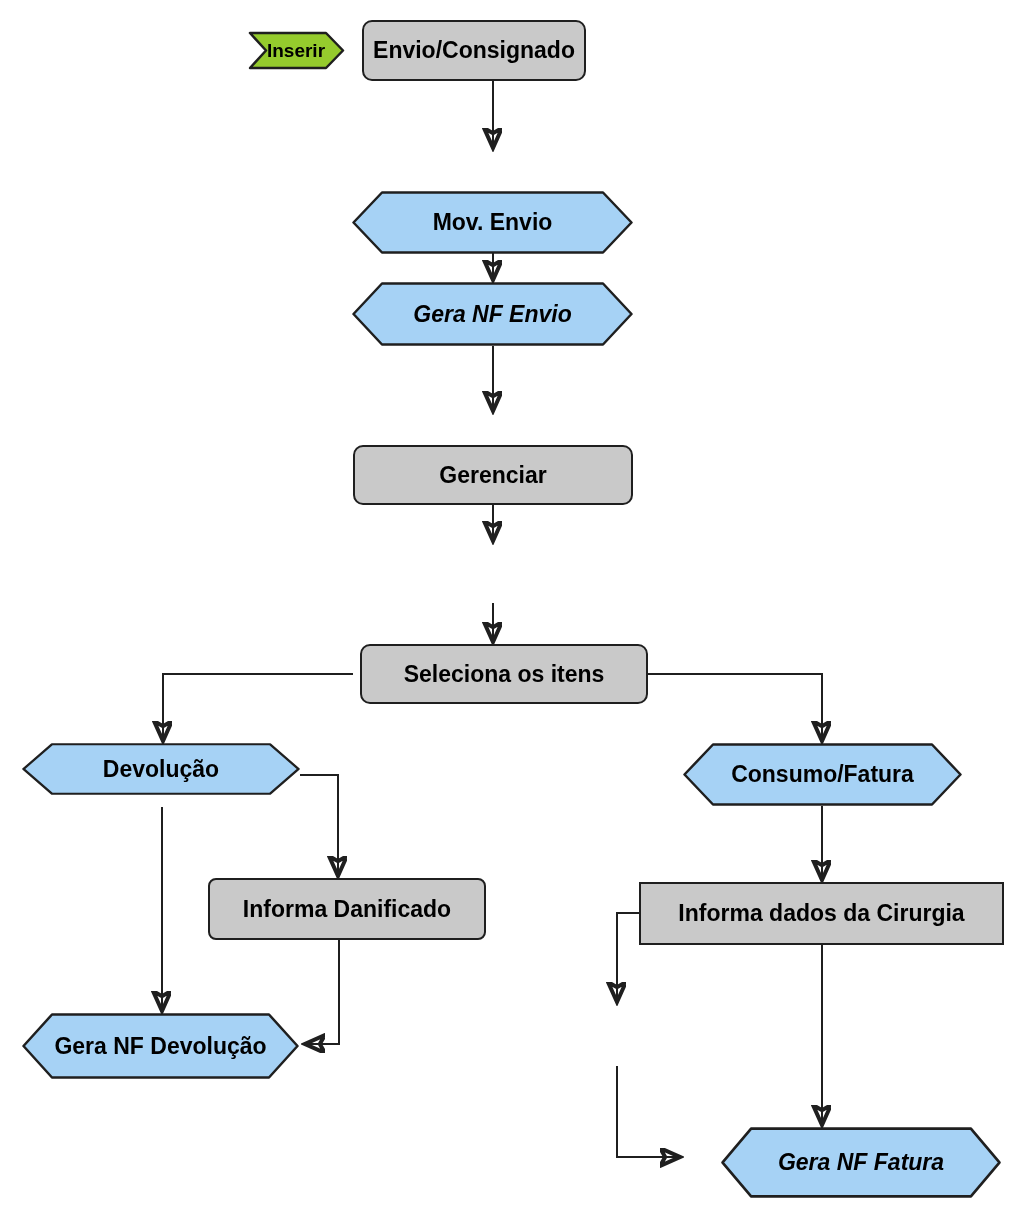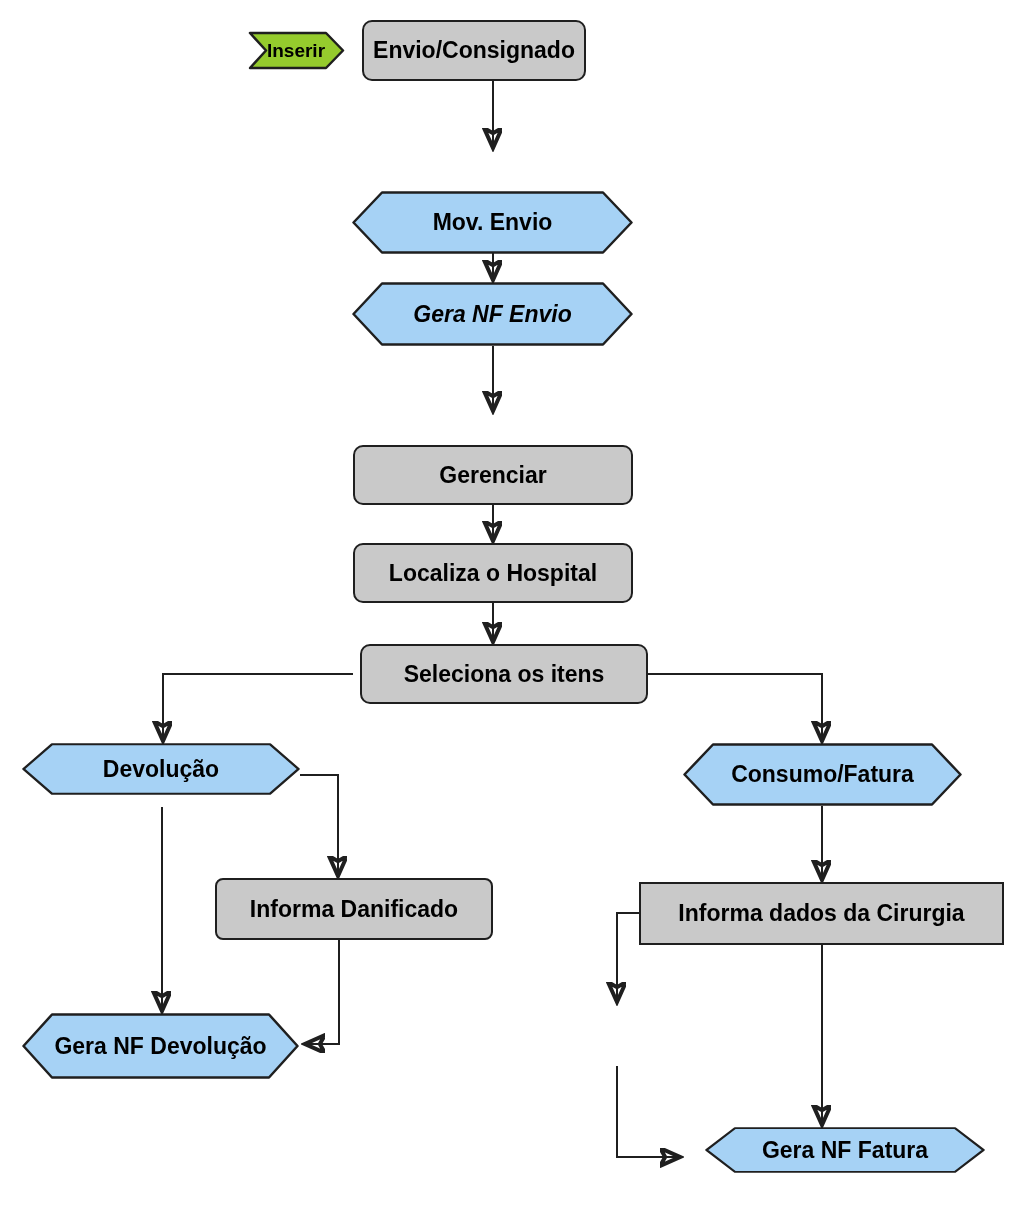--- a/index.html
+++ b/index.html
@@ -80,58 +80,55 @@
     <svg class="hex-shape" preserveAspectRatio="none" viewBox="0 0 281 64">
         <polygon points="1.5,32 30,1.5 251,1.5 279.5,32 251,62.5 30,62.5"></polygon>
       </svg>
     <span class="label">Gera NF Envio</span>
   </div>
 
   <div class="node proc" style="left:353px;top:413px;width:280px;height:60px;margin-top:32px;">
     <span class="label">Gerenciar</span>
   </div>
 
-  <div class="node proc" style="left:353px;top:543px;width:280px;height:60px;">
-    <span class="label">Localiza o Hospital</span>
-  </div>
 
   <div class="node proc" style="left:360px;top:644px;width:288px;height:60px;">
     <span class="label">Seleciona os itens</span>
   </div>
 
   <div class="node hex" style="left:22px;top:743px;width:278px;height:52px;">
     <svg class="hex-shape" preserveAspectRatio="none" viewBox="0 0 278 64">
         <polygon points="1.5,32 30,1.5 248,1.5 276.5,32 248,62.5 30,62.5"></polygon>
       </svg>
     <span class="label">Devolução</span>
   </div>
 
   <div class="node hex" style="left:683px;top:743px;width:279px;height:63px;">
     <svg class="hex-shape" preserveAspectRatio="none" viewBox="0 0 279 63">
         <polygon points="1.5,31.5 30,1.5 249,1.5 277.5,31.5 249,61.5 30,61.5"></polygon>
       </svg>
     <span class="label">Consumo/Fatura</span>
   </div>
 
-  <div class="node proc" style="left:215px;top:878px;width:278px;height:62px;border-radius:8px;">
+  <div class="node proc" style="left:208px;top:878px;width:278px;height:62px;border-radius:8px;">
     <span class="label">Informa Danificado</span>
   </div>
 
   <div class="node proc square" style="left:639px;top:882px;width:365px;height:63px;">
     <span class="label">Informa dados da Cirurgia</span>
   </div>
 
   <div class="node hex" style="left:22px;top:1013px;width:277px;height:66px;">
     <svg class="hex-shape" preserveAspectRatio="none" viewBox="0 0 277 66">
         <polygon points="1.5,33 30,1.5 247,1.5 275.5,33 247,64.5 30,64.5"></polygon>
       </svg>
     <span class="label">Gera NF Devolução</span>
   </div>
 
 
-  <div class="node hex" style="left:705px;top:1127px;width:280px;height:46px;">
+  <div class="node hex" style="left:721px;top:1127px;width:280px;height:71px;font-style:italic;">
     <svg class="hex-shape" preserveAspectRatio="none" viewBox="0 0 280 63">
         <polygon points="1.5,31.5 30,1.5 250,1.5 278.5,31.5 250,61.5 30,61.5"></polygon>
       </svg>
     <span class="label">Gera NF Fatura</span>
   </div>
 
 </div>
 
 </body></html>

